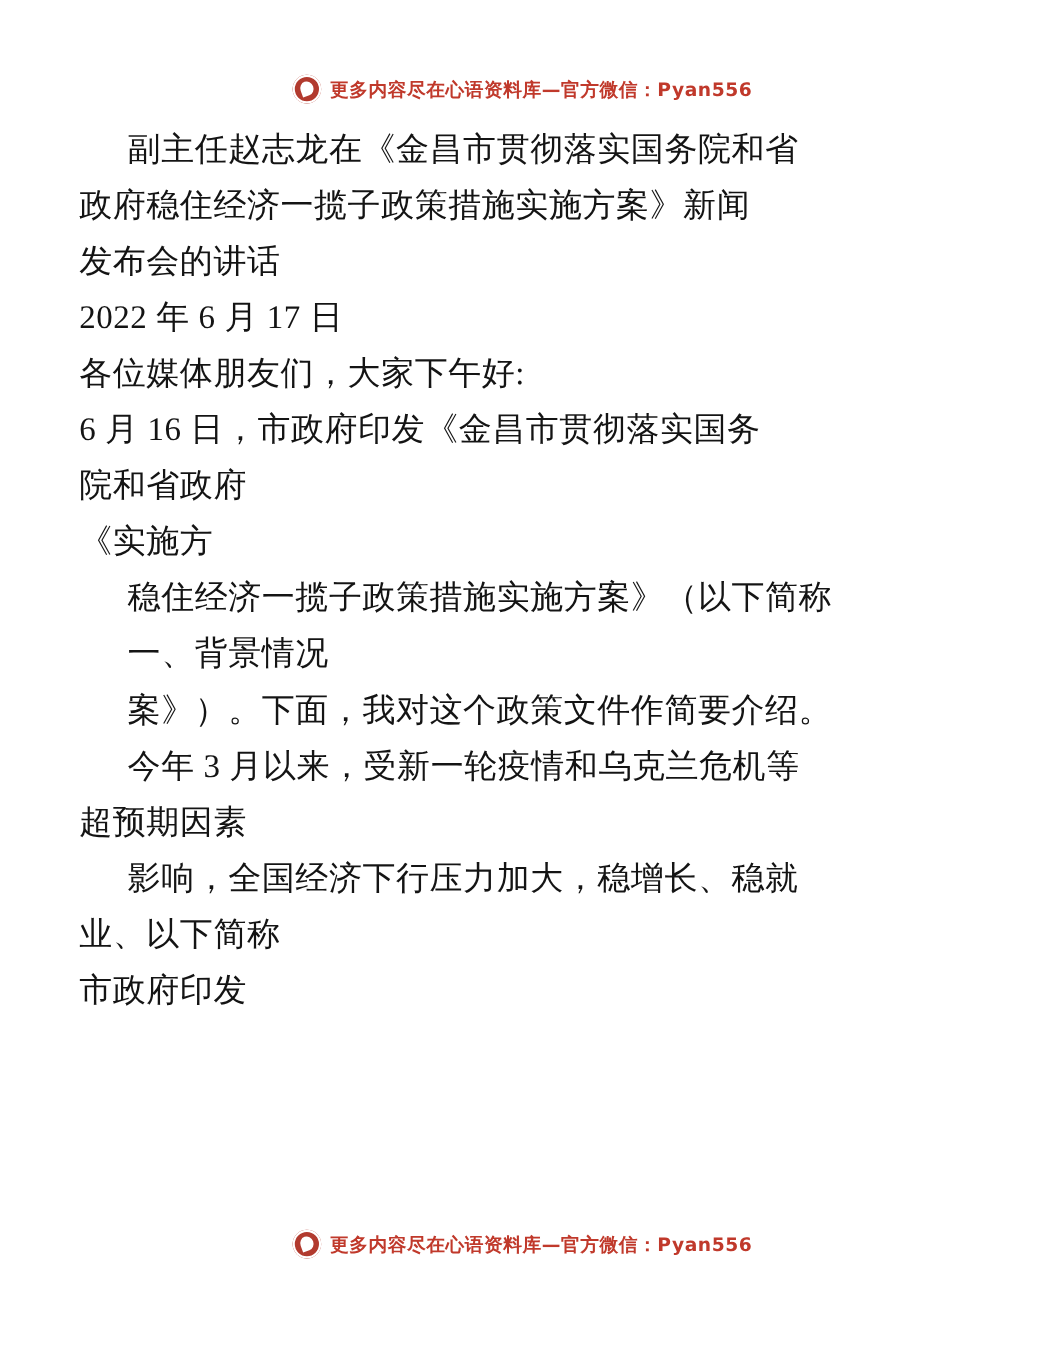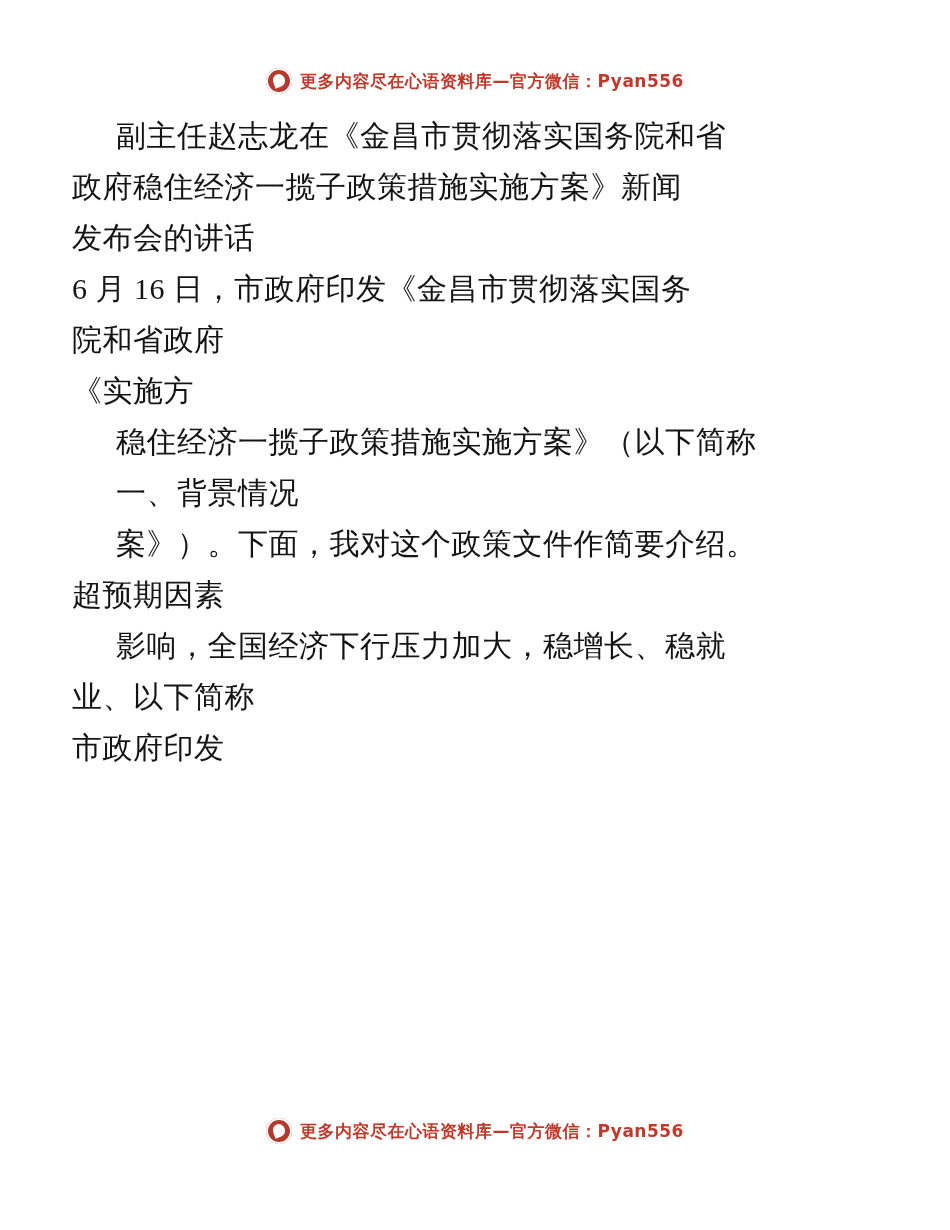--- a/index.html
+++ b/index.html
@@ -92,26 +92,29 @@
 
   <div class="watermark top">
     <span class="wm-logo"></span>
     <span class="wm-text">更多内容尽在心语资料库—官方微信：Pyan556</span>
   </div>
 
   <div class="doc-body">
     <div class="line indent">副主任赵志龙在《金昌市贯彻落实国务院和省</div>
     <div class="line">政府稳住经济一揽子政策措施实施方案》新闻</div>
     <div class="line">发布会的讲话</div>
+    <div class="line">2022 年 6 月 17 日</div>
+    <div class="line">各位媒体朋友们，大家下午好:</div>
     <div class="line">6 月 16 日，市政府印发《金昌市贯彻落实国务</div>
     <div class="line">院和省政府</div>
     <div class="line">《实施方</div>
     <div class="line indent">稳住经济一揽子政策措施实施方案》（以下简称</div>
     <div class="line indent">一、背景情况</div>
     <div class="line indent">案》）。下面，我对这个政策文件作简要介绍。</div>
+    <div class="line indent">今年 3 月以来，受新一轮疫情和乌克兰危机等</div>
     <div class="line">超预期因素</div>
     <div class="line indent">影响，全国经济下行压力加大，稳增长、稳就</div>
     <div class="line">业、以下简称</div>
     <div class="line">市政府印发</div>
   </div>
 
   <div class="watermark bottom">
     <span class="wm-logo"></span>
     <span class="wm-text">更多内容尽在心语资料库—官方微信：Pyan556</span>
   </div>

